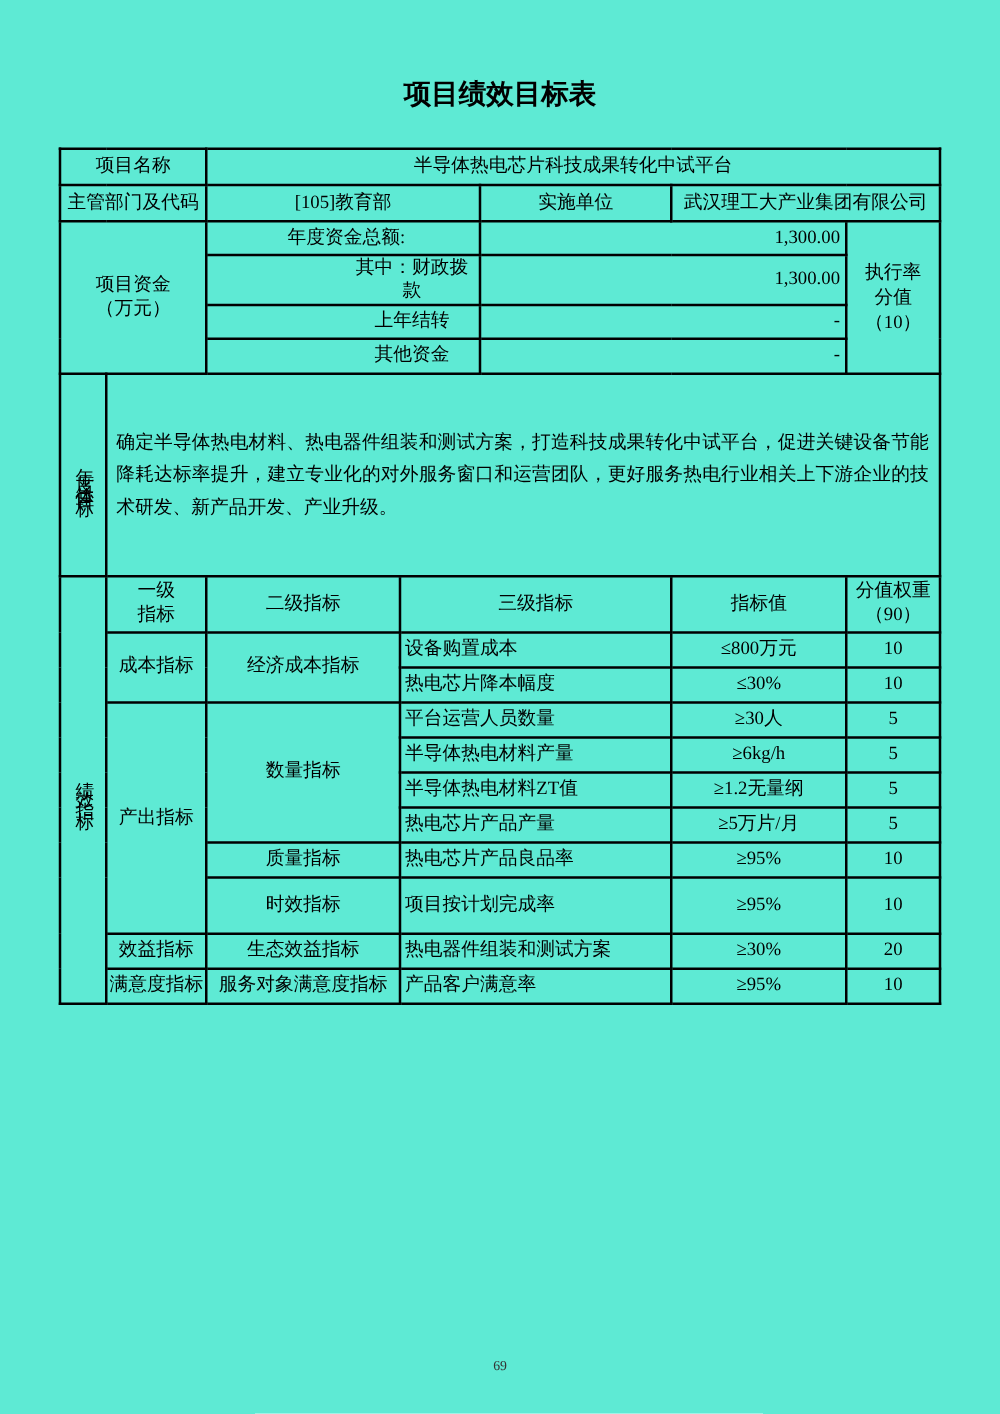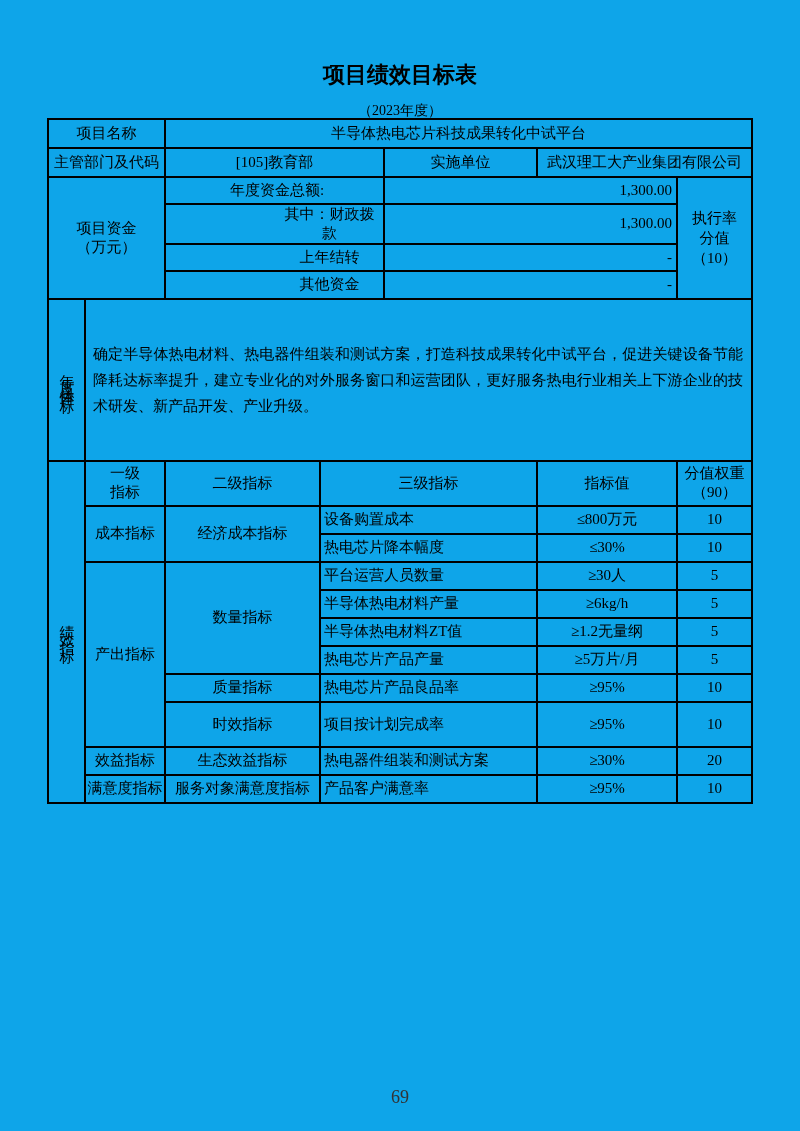--- a/index.html
+++ b/index.html
@@ -1,18 +1,18 @@
 <!DOCTYPE html>
 <html lang="zh"><head>
 <meta charset="utf-8">
 <style>
   html,body { margin:0; padding:0; background:#ffffff; }
   .page {
     position:relative; width:800px; height:1131px; margin:0 auto;
-    background:#0ea5e9; color:#000000;
+    background:#5eead4; color:#000000;
     font-family:"Liberation Serif","DejaVu Serif",serif;
     overflow:hidden;
   }
   .doc-title {
     position:absolute; top:60px; left:0; width:100%;
     text-align:center; font-size:22px; font-weight:bold; margin:0;
   }
   .doc-subtitle {
     position:absolute; top:102px; left:0; width:100%;
     text-align:center; font-size:14px;
@@ -39,30 +39,29 @@
     padding:0 8px 0 7px; line-height:26px; vertical-align:middle;
   }
   .vert-inner {
     display:inline-block;
     writing-mode:vertical-rl; text-orientation:upright;
   }
   .vert-goal .vert-inner { letter-spacing:5px; }
   .vert-perf .vert-inner { letter-spacing:8px; }
   .page-number {
     position:absolute; top:1087px; left:0; width:100%;
-    text-align:center; font-size:18px; color:#333333;
+    text-align:center; font-size:11px; color:#333333;
   }
 </style>
 </head>
 <body>
 
 <div class="page">
 
   <h1 class="doc-title">项目绩效目标表</h1>
-  <div class="doc-subtitle">（2023年度）</div>
 
   <table class="main-table">
     <colgroup>
       <col style="width:37px">
         <col style="width:80px">
         <col style="width:155px">
       <col style="width:64px">
         <col style="width:153px">
         <col style="width:140px">
       <col style="width:75px">

